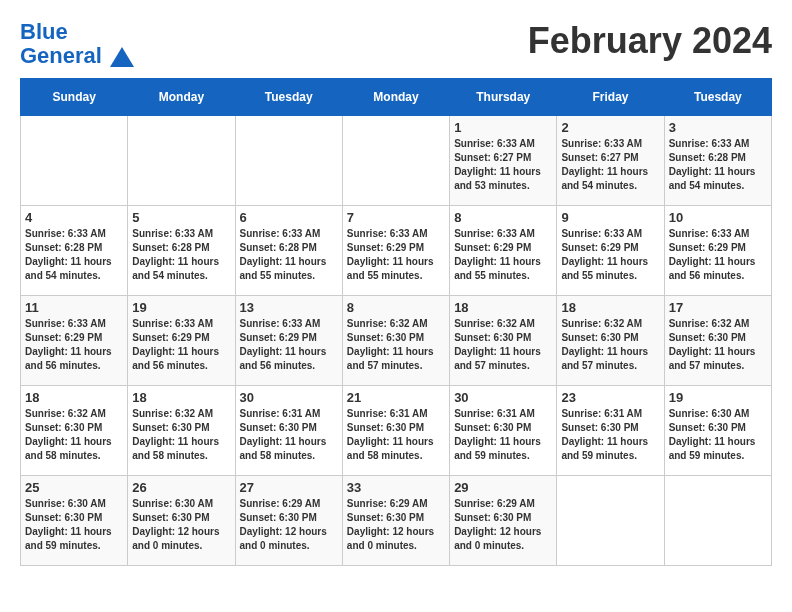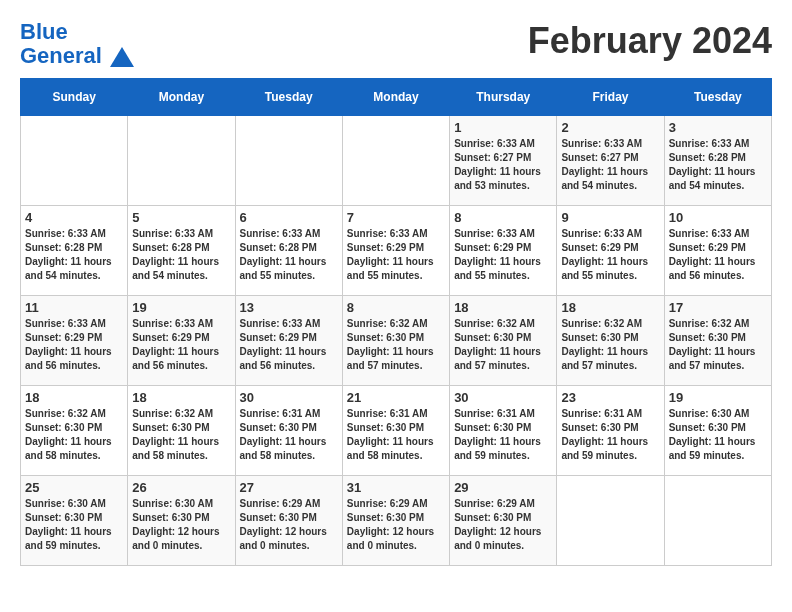--- a/index.html
+++ b/index.html
@@ -236,21 +236,21 @@
         </td>
         <td>
           <div class="day-number">26</div>
           <div class="day-info">Sunrise: 6:30 AM<br>Sunset: 6:30 PM<br>Daylight: 12 hours<br>and 0 minutes.</div>
         </td>
         <td>
           <div class="day-number">27</div>
           <div class="day-info">Sunrise: 6:29 AM<br>Sunset: 6:30 PM<br>Daylight: 12 hours<br>and 0 minutes.</div>
         </td>
         <td>
-          <div class="day-number">31</div>
+          <div class="day-number">33</div>
           <div class="day-info">Sunrise: 6:29 AM<br>Sunset: 6:30 PM<br>Daylight: 12 hours<br>and 0 minutes.</div>
         </td>
         <td>
           <div class="day-number">29</div>
           <div class="day-info">Sunrise: 6:29 AM<br>Sunset: 6:30 PM<br>Daylight: 12 hours<br>and 0 minutes.</div>
         </td>
         <td class="empty-cell"></td>
         <td class="empty-cell"></td>
       </tr>
     </tbody>

